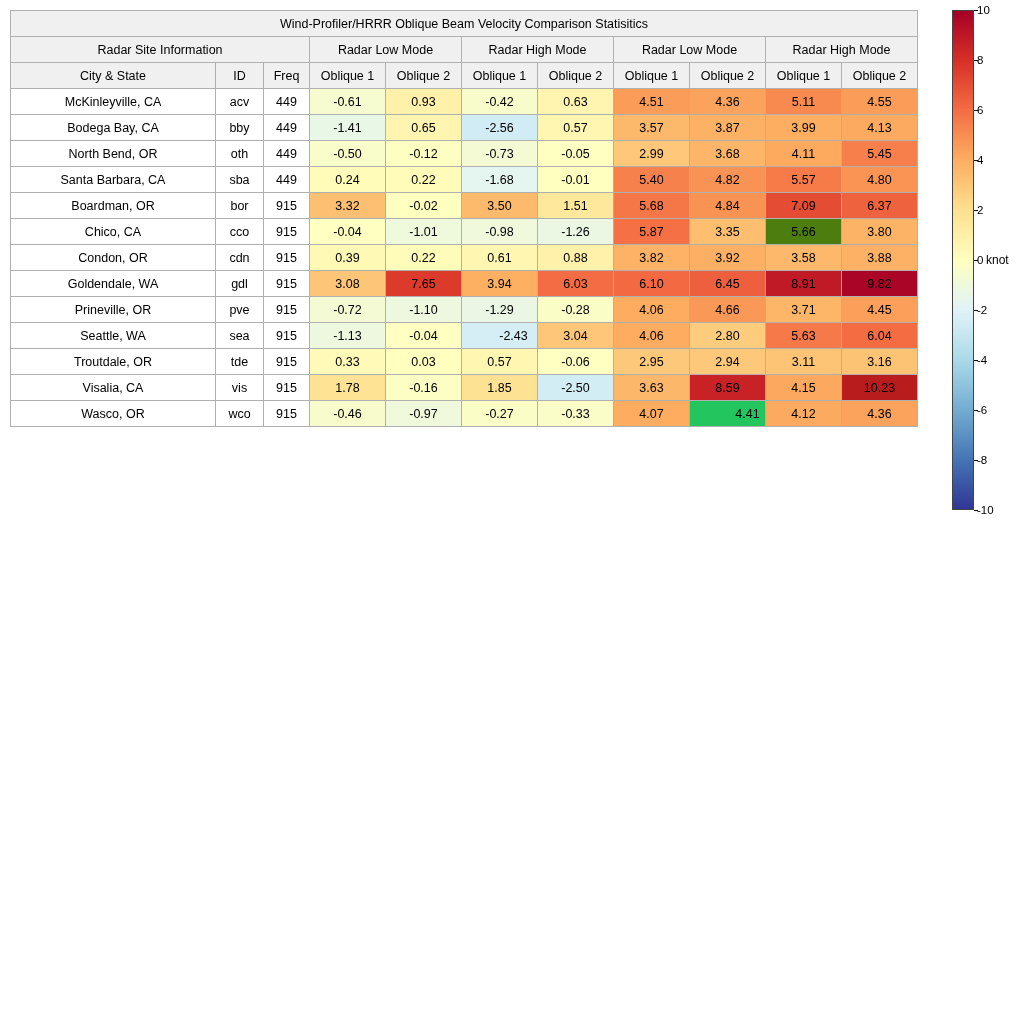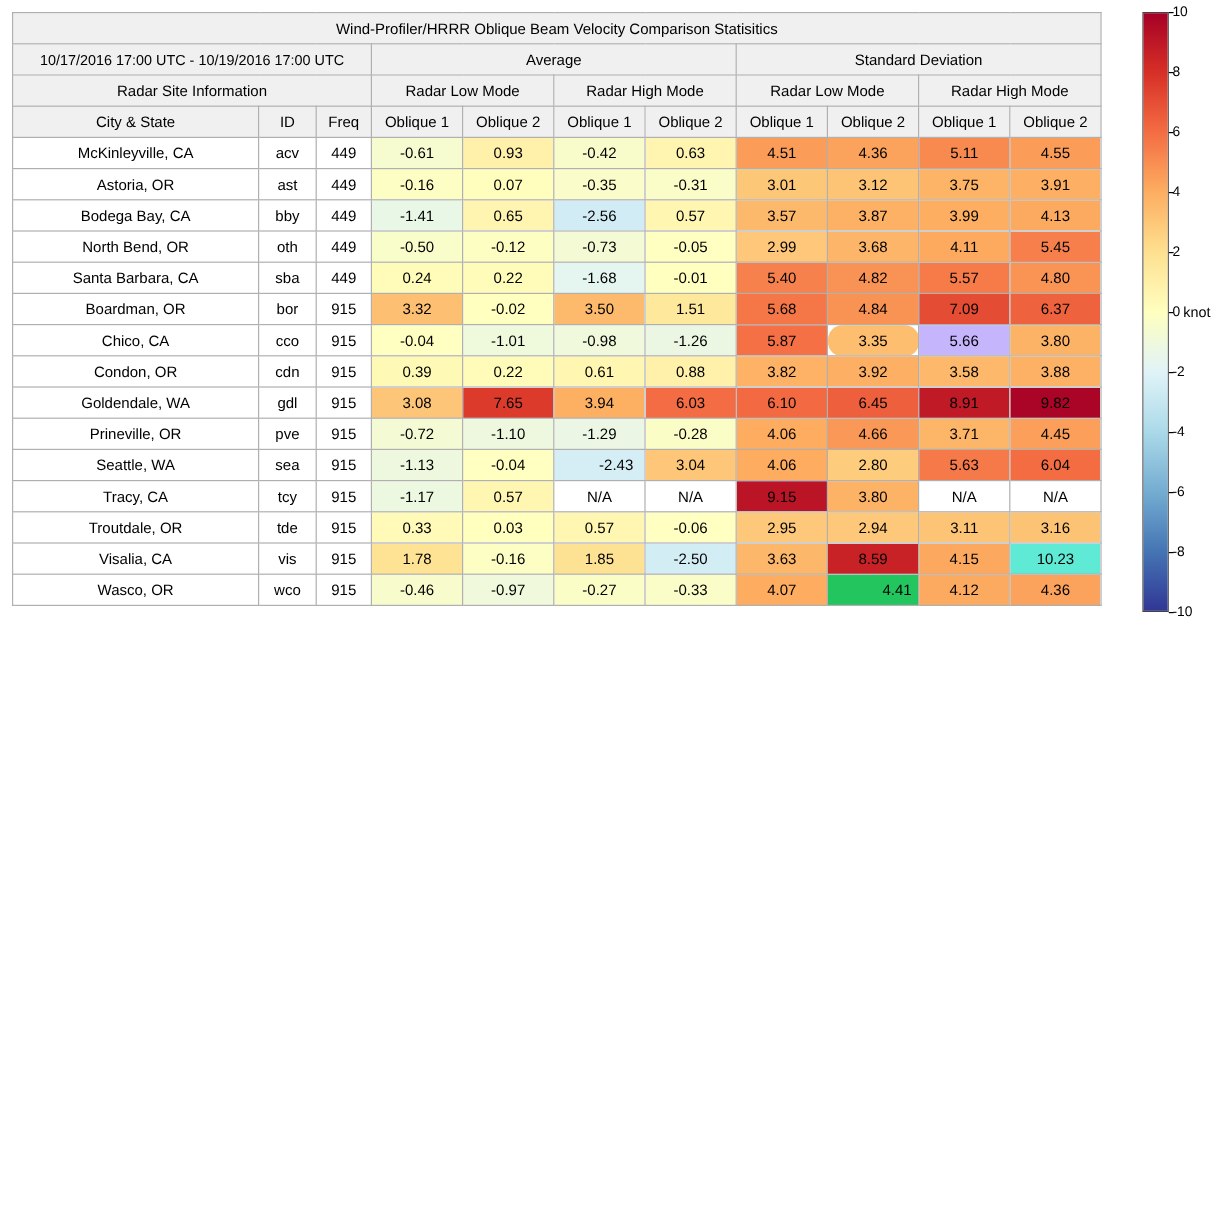--- a/index.html
+++ b/index.html
@@ -103,25 +103,20 @@
           <col class="col-val">
           <col class="col-val">
         <col class="col-val">
           <col class="col-val">
           <col class="col-val">
           <col class="col-val">
       </colgroup>
       <tbody>
         <tr>
           <td class="title-cell" colspan="11">Wind-Profiler/HRRR Oblique Beam Velocity Comparison Statisitics</td>
-        </tr>
-        <tr>
-          <td class="daterange" colspan="3">10/17/2016 17:00 UTC - 10/19/2016 17:00 UTC</td>
-          <td class="hdr-plain" colspan="4">Average</td>
-          <td class="hdr-plain" colspan="4">Standard Deviation</td>
         </tr>
         <tr>
           <td class="hdr-plain" colspan="3">Radar Site Information</td>
           <td class="hdr-plain" colspan="2">Radar Low Mode</td>
           <td class="hdr-plain" colspan="2">Radar High Mode</td>
           <td class="hdr-plain" colspan="2">Radar Low Mode</td>
           <td class="hdr-plain" colspan="2">Radar High Mode</td>
         </tr>
         <tr>
           <td class="hdr-plain">City &amp; State</td>
@@ -145,33 +140,20 @@
             <td class="val" style="background: rgb(246, 251, 208);">-0.61</td>
             <td class="val" style="background: rgb(255, 241, 169);">0.93</td>
             <td class="val" style="background: rgb(248, 252, 203);">-0.42</td>
             <td class="val" style="background: rgb(255, 245, 176);">0.63</td>
             <td class="val" style="background: rgb(251, 157, 89);">4.51</td>
             <td class="val" style="background: rgb(251, 162, 92);">4.36</td>
             <td class="val" style="background: rgb(248, 138, 80);">5.11</td>
             <td class="val" style="background: rgb(251, 156, 89);">4.55</td>
           </tr>
           <tr>
-            <td class="city">Astoria, OR</td>
-            <td>ast</td>
-            <td>449</td>
-            <td class="val" style="background: rgb(253, 254, 196);">-0.16</td>
-            <td class="val" style="background: rgb(255, 254, 189);">0.07</td>
-            <td class="val" style="background: rgb(250, 253, 201);">-0.35</td>
-            <td class="val" style="background: rgb(250, 253, 200);">-0.31</td>
-            <td class="val" style="background: rgb(253, 199, 120);">3.01</td>
-            <td class="val" style="background: rgb(253, 196, 118);">3.12</td>
-            <td class="val" style="background: rgb(253, 180, 103);">3.75</td>
-            <td class="val" style="background: rgb(253, 176, 99);">3.91</td>
-          </tr>
-          <tr>
             <td class="city">Bodega Bay, CA</td>
             <td>bby</td>
             <td>449</td>
             <td class="val" style="background: rgb(233, 247, 231);">-1.41</td>
             <td class="val" style="background: rgb(255, 245, 176);">0.65</td>
             <td class="val" style="background: rgb(209, 236, 244);">-2.56</td>
             <td class="val" style="background: rgb(255, 246, 178);">0.57</td>
             <td class="val" style="background: rgb(253, 185, 107);">3.57</td>
             <td class="val" style="background: rgb(253, 177, 100);">3.87</td>
             <td class="val" style="background: rgb(253, 174, 97);">3.99</td>
@@ -218,22 +200,22 @@
           </tr>
           <tr>
             <td class="city">Chico, CA</td>
             <td>cco</td>
             <td>915</td>
             <td class="val" style="background: rgb(254, 255, 192);">-0.04</td>
             <td class="val" style="background: rgb(239, 249, 220);">-1.01</td>
             <td class="val" style="background: rgb(240, 249, 219);">-0.98</td>
             <td class="val" style="background: rgb(235, 247, 227);">-1.26</td>
             <td class="val" style="background: rgb(245, 113, 69);">5.87</td>
-            <td class="val" style="background: rgb(253, 190, 112); border-radius: 12px;">3.35</td>
-            <td class="val" style="background: #c4b5fd;">5.66</td>
+            <td class="val" style="background: rgb(253, 190, 112);">3.35</td>
+            <td class="val" style="background: #4d7c0f;">5.66</td>
             <td class="val" style="background: rgb(253, 179, 102);">3.80</td>
           </tr>
           <tr>
             <td class="city">Condon, OR</td>
             <td>cdn</td>
             <td>915</td>
             <td class="val" style="background: rgb(255, 249, 182);">0.39</td>
             <td class="val" style="background: rgb(255, 252, 186);">0.22</td>
             <td class="val" style="background: rgb(255, 246, 177);">0.61</td>
             <td class="val" style="background: rgb(255, 241, 170);">0.88</td>
@@ -275,33 +257,20 @@
             <td class="val" style="background: rgb(237, 248, 223);">-1.13</td>
             <td class="val" style="background: rgb(254, 255, 192);">-0.04</td>
             <td class="val" style="background: rgb(213, 237, 245); padding-left: 28px;">-2.43</td>
             <td class="val" style="background: rgb(253, 198, 120);">3.04</td>
             <td class="val" style="background: rgb(253, 172, 96);">4.06</td>
             <td class="val" style="background: rgb(254, 204, 125);">2.80</td>
             <td class="val" style="background: rgb(246, 121, 73);">5.63</td>
             <td class="val" style="background: rgb(243, 108, 66);">6.04</td>
           </tr>
           <tr>
-            <td class="city">Tracy, CA</td>
-            <td>tcy</td>
-            <td>915</td>
-            <td class="val" style="background: rgb(237, 248, 224);">-1.17</td>
-            <td class="val" style="background: rgb(255, 246, 178);">0.57</td>
-            <td class="val" style="background: rgb(255, 255, 255);">N/A</td>
-            <td class="val" style="background: rgb(255, 255, 255);">N/A</td>
-            <td class="val" style="background: rgb(186, 20, 38);">9.15</td>
-            <td class="val" style="background: rgb(253, 179, 102);">3.80</td>
-            <td class="val" style="background: rgb(255, 255, 255);">N/A</td>
-            <td class="val" style="background: rgb(255, 255, 255);">N/A</td>
-          </tr>
-          <tr>
             <td class="city">Troutdale, OR</td>
             <td>tde</td>
             <td>915</td>
             <td class="val" style="background: rgb(255, 250, 183);">0.33</td>
             <td class="val" style="background: rgb(255, 255, 190);">0.03</td>
             <td class="val" style="background: rgb(255, 246, 178);">0.57</td>
             <td class="val" style="background: rgb(254, 255, 193);">-0.06</td>
             <td class="val" style="background: rgb(254, 200, 122);">2.95</td>
             <td class="val" style="background: rgb(254, 200, 122);">2.94</td>
             <td class="val" style="background: rgb(253, 196, 118);">3.11</td>
@@ -311,21 +280,21 @@
             <td class="city">Visalia, CA</td>
             <td>vis</td>
             <td>915</td>
             <td class="val" style="background: rgb(254, 227, 149);">1.78</td>
             <td class="val" style="background: rgb(253, 254, 196);">-0.16</td>
             <td class="val" style="background: rgb(254, 226, 148);">1.85</td>
             <td class="val" style="background: rgb(211, 237, 244); text-align: center;">-2.50</td>
             <td class="val" style="background: rgb(253, 183, 106);">3.63</td>
             <td class="val" style="background: rgb(200, 34, 39);">8.59</td>
             <td class="val" style="background: rgb(252, 169, 95);">4.15</td>
-            <td class="val" style="background: #5eead4;">10.23</td>
+            <td class="val" style="background: #b91c1c;">10.23</td>
           </tr>
           <tr>
             <td class="city">Wasco, OR</td>
             <td>wco</td>
             <td>915</td>
             <td class="val" style="background: rgb(248, 252, 204); margin-top: 40px;">-0.46</td>
             <td class="val" style="background: rgb(240, 249, 219);">-0.97</td>
             <td class="val" style="background: rgb(251, 253, 199);">-0.27</td>
             <td class="val" style="background: rgb(250, 253, 200);">-0.33</td>
             <td class="val" style="background: rgb(253, 172, 96);">4.07</td>

